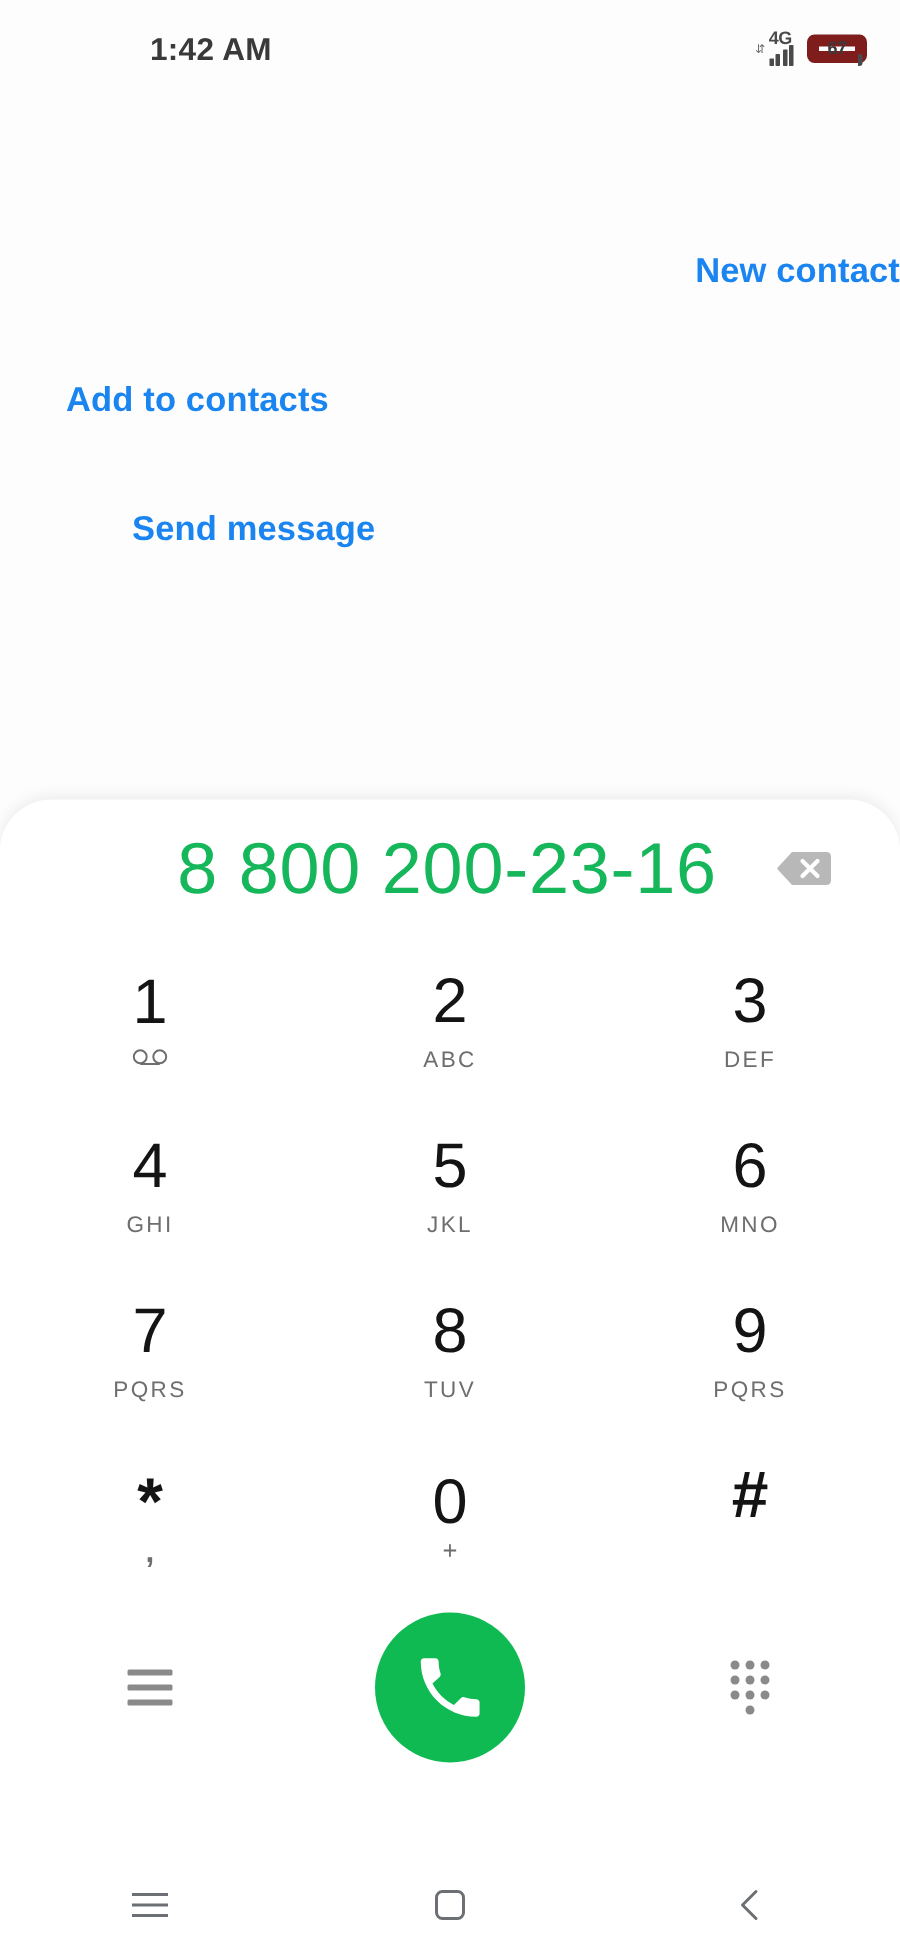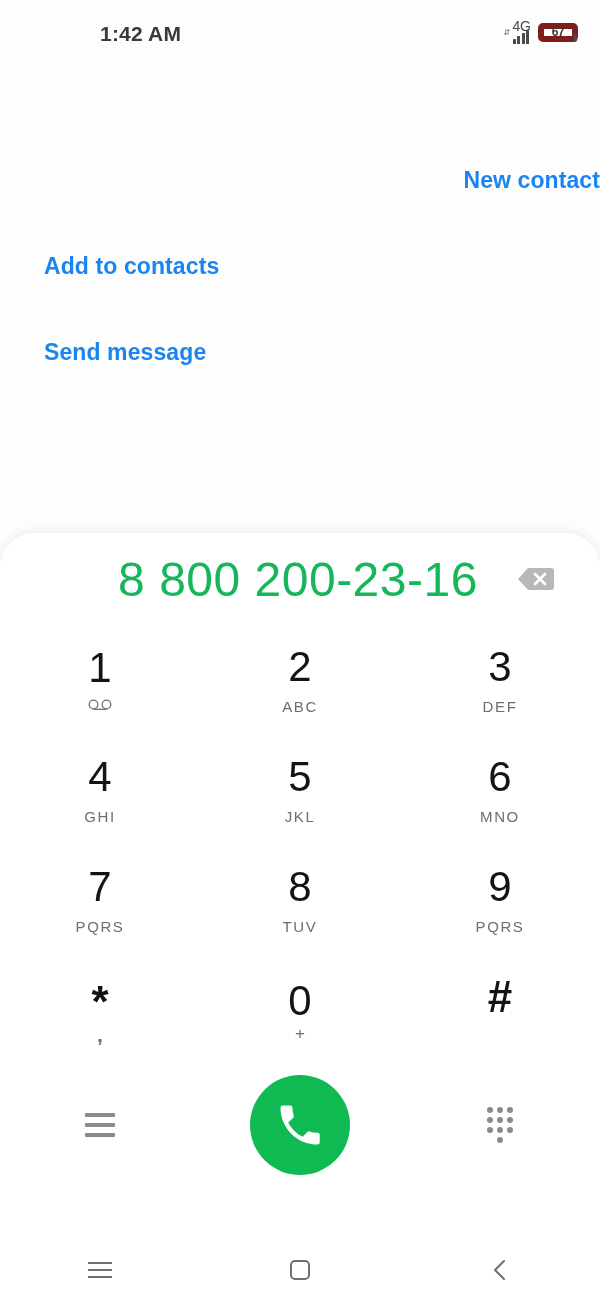--- a/index.html
+++ b/index.html
@@ -12,31 +12,31 @@
   .screen { position:relative; width:600px; height:1300px; overflow:hidden; background:#fdfdfd; }
 
   
   .statusbar { position:absolute; top:0; left:0; width:600px; height:62px; }
   .status-time {
     position:absolute; left:100px; top:22px;
     font-size:21px; font-weight:700; color:#3a3a3a; letter-spacing:0.2px;
   }
   .status-right { position:absolute; right:22px; top:20px; display:flex; align-items:center; gap:9px; }
   .sig-wrap { position:relative; display:flex; align-items:flex-end; height:24px; }
-  .sig-4g { position:absolute; left:9px; top:-2px; font-size:14px; font-weight:400; color:#4a4a4a; letter-spacing:-0.3px; }
+  .sig-4g { position:absolute; left:9px; top:-2px; font-size:12px; font-weight:700; color:#4a4a4a; letter-spacing:-0.3px; }
   .sig-arrows { position:absolute; left:0px; top:9px; font-size:8px; color:#6a6a6a; line-height:1; }
   .sig-bars { display:flex; align-items:flex-end; gap:1.5px; margin-left:9px; margin-top:7px; }
   .sig-bars i { display:block; width:3px; background:#4a4a4a; border-radius:0.5px; }
   .sig-bars i:nth-child(1){ height:5px; }
   .sig-bars i:nth-child(2){ height:8px; }
   .sig-bars i:nth-child(3){ height:11px; }
   .sig-bars i:nth-child(4){ height:14px; }
   .batt {
     position:relative; width:40px; height:19px;
-    border:6px solid #7f1d1d; border-radius:5px;
+    border:8px solid #7f1d1d; border-radius:5px;
     display:flex; align-items:center; justify-content:center;
   }
   .batt:after {
     content:""; position:absolute; right:-5px; top:5px;
     width:3px; height:8px; background:#4a4a4a; border-radius:0 2px 2px 0;
   }
   .batt span { font-size:12px; font-weight:700; color:#3a3a3a; letter-spacing:-0.3px; }
 
   
   .header { position:absolute; top:62px; left:0; width:600px; height:75px; }
@@ -51,21 +51,21 @@
 
   
   .actions { position:absolute; top:160px; left:0; width:600px; }
   .action-link {
     display:block; padding:8px 0 8px 44px;
     font-size:23px; font-weight:700; color:#1a85f0;
     letter-spacing:0.1px; cursor:pointer; line-height:1.05;
   }
   .action-link.l1 { margin-top:0px;text-align:right; }
   .action-link.l2 { margin-top:46px; }
-  .action-link.l3 { margin-top:46px; }
+  .action-link.l3 { margin-top:46px;margin-left:44px; }
 
   
   .dialer {
     position:absolute; left:0; top:533px; width:600px; height:707px;
     background:#ffffff;
     border-radius:34px 34px 0 0;
     box-shadow:0 -2px 10px rgba(0,0,0,0.07);
   }
   .number-row {
     position:relative; height:92px; display:flex; align-items:center; justify-content:center;

